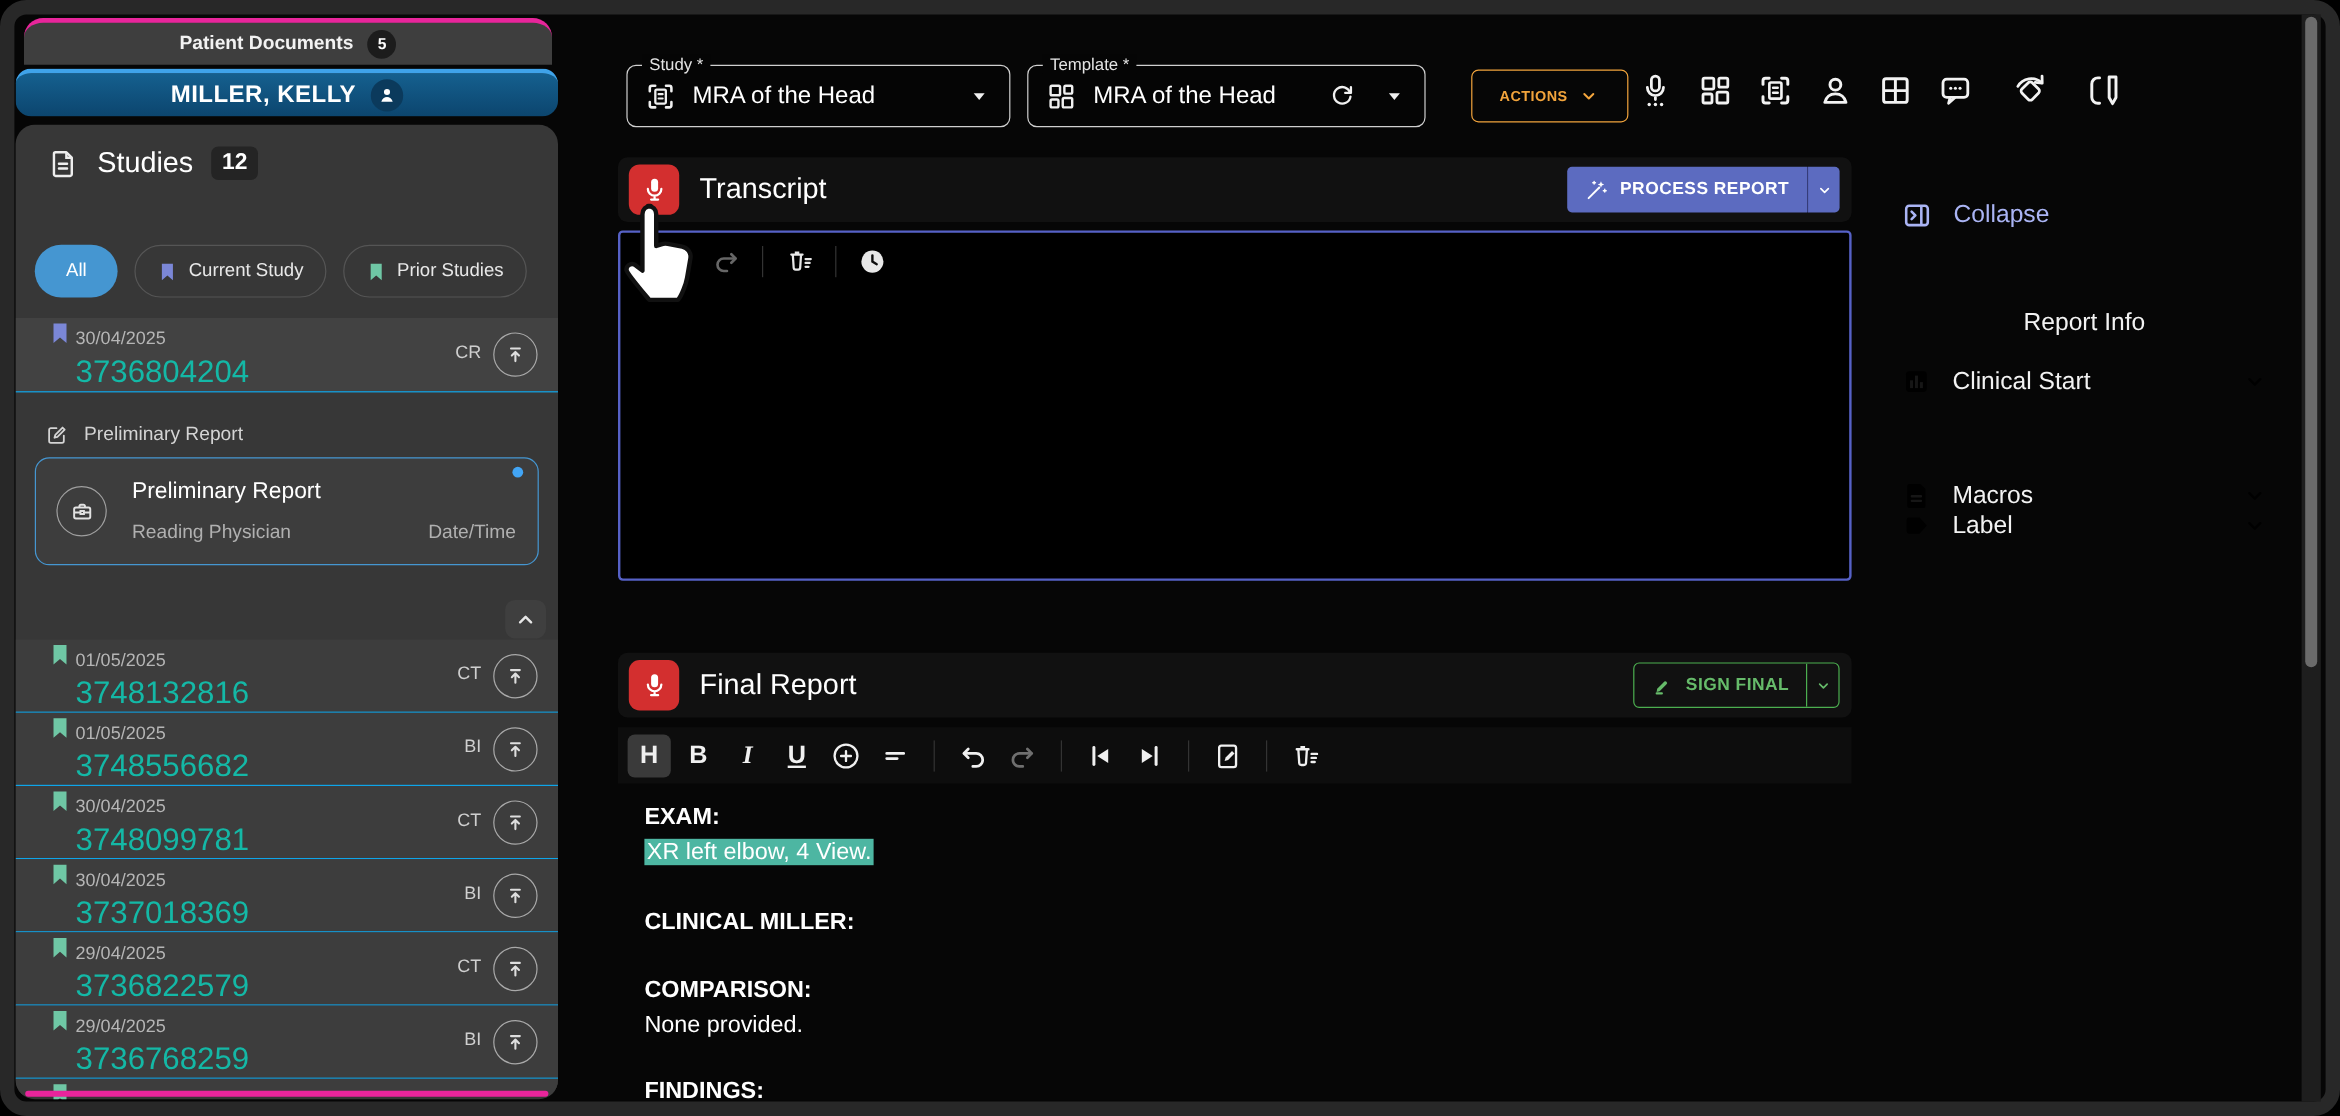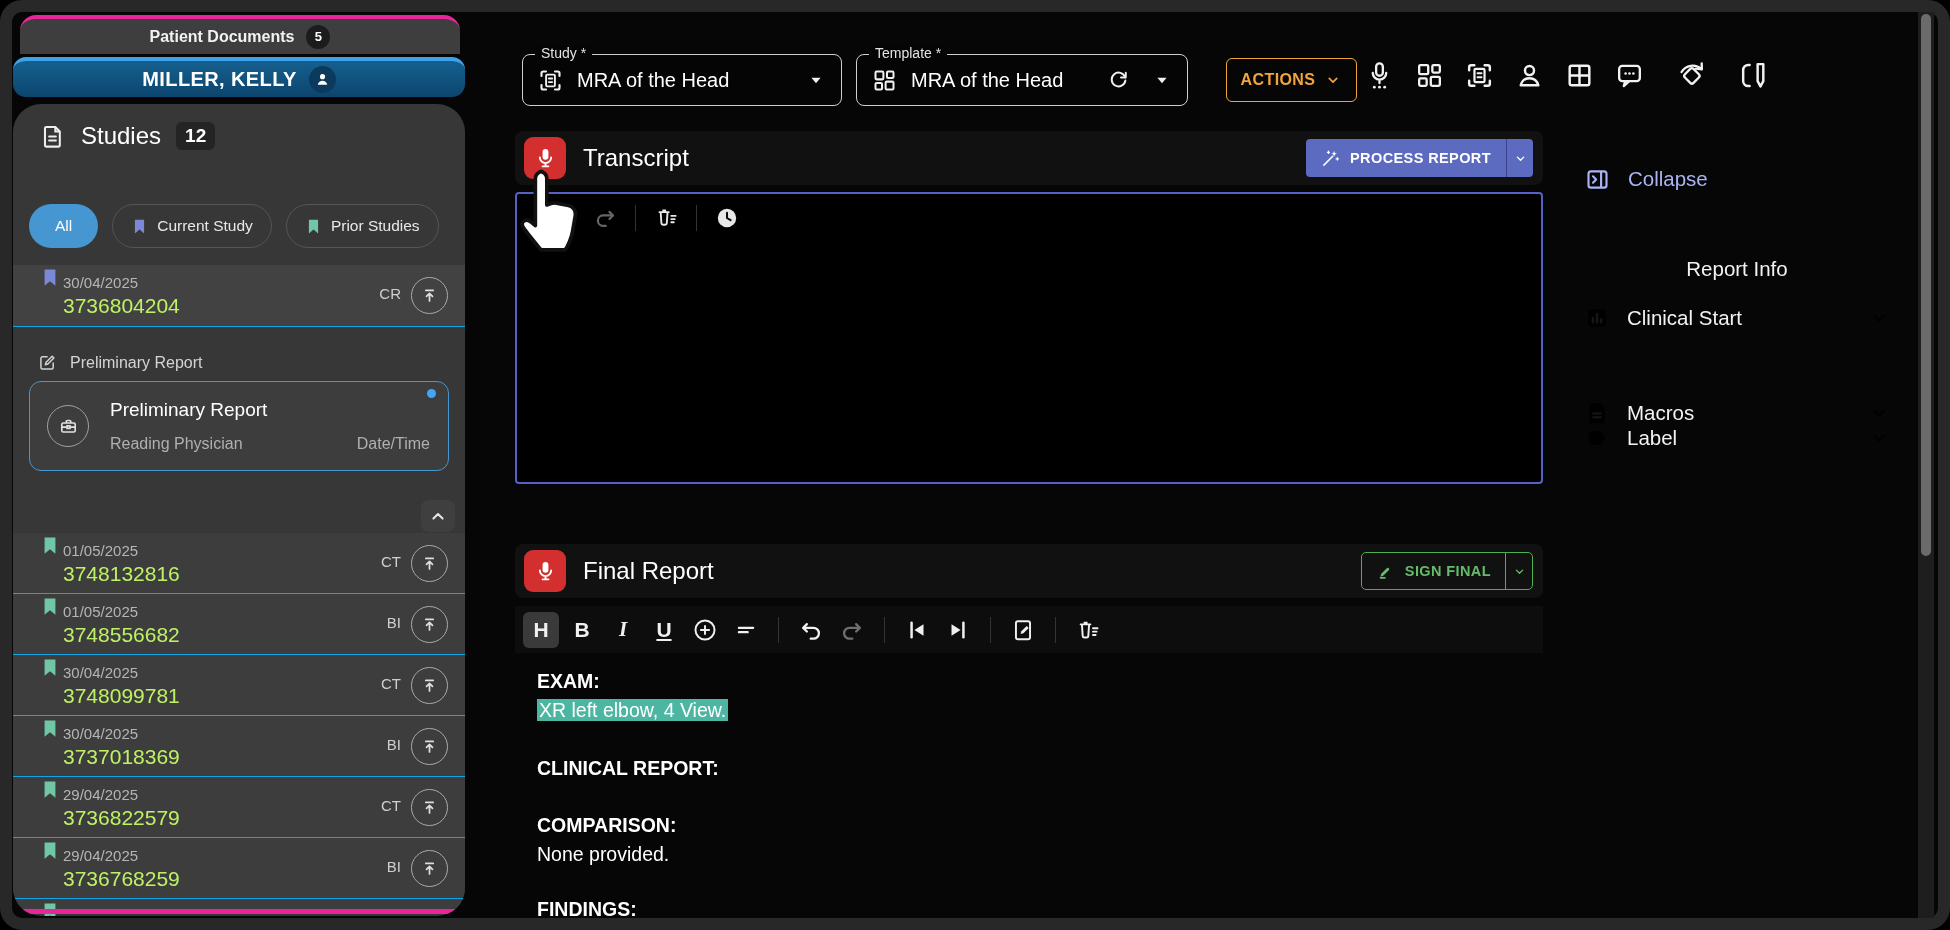--- a/index.html
+++ b/index.html
@@ -16,38 +16,38 @@
   .pd-tab .lbl { color:#f2f2f2; font-size:16px; font-weight:bold; }
   .badge-circ { width:24px; height:24px; border-radius:50%; background:#1c1c1c; color:#fff; font-size:13px;
                 font-weight:bold; display:flex; align-items:center; justify-content:center; }
   .patient-tab { position:absolute; left:13px; top:57px; width:452px; height:40px; border-radius:13px;
                  background:linear-gradient(#15608f,#0c456e); border-top:4px solid #3fa3ea; display:flex;
                  align-items:center; justify-content:center; gap:12px; }
   .patient-tab .lbl { color:#fff; font-size:20px; font-weight:bold; letter-spacing:.4px; }
   .avatar { width:27px; height:27px; border-radius:50%; background:#0b3a5c; display:flex; align-items:center; justify-content:center; color:#fff; }
 
   .studies { position:absolute; left:13px; top:104px; width:452px; height:812px; background:#373737;
-             border-radius:28px; overflow:hidden; }
+             border-radius:16px; overflow:hidden; }
   .s-header { position:absolute; top:18px; left:26px; display:flex; align-items:center; gap:15px; }
   .s-header .t { color:#fff; font-size:24px; font-weight:500; }
   .s-header .ic { color:#eee; }
   .badge-sq { background:#242424; color:#fff; border-radius:6px; padding:3px 9px; font-size:19px; font-weight:bold; }
 
   .chips { position:absolute; top:100px; left:16px; display:flex; gap:14px; }
   .chip { height:44px; border-radius:22px; display:flex; align-items:center; justify-content:center; gap:9px;
           font-size:15.5px; color:#e8e8e8; border:1px solid #555; padding:0 18px; background:transparent; }
   .chip.active { background:#4596d1; border:none; color:#fff; font-weight:500; padding:0 26px; }
   .bm { width:17px; height:17px; }
   .bm.cur { color:#7b87d7; } .bm.pri { color:#6fc7a5; }
 
   .study-row { position:absolute; left:0; width:452px; height:61px; background:#3d3d3d; border-bottom:1px solid #0ea5e9; }
   .study-row.current { background:#424242; height:62px; }
   .study-row .bmk { position:absolute; left:27px; top:0; width:20px; height:25px; }
   .study-row .date { position:absolute; left:50px; top:9px; color:#b5b5b5; font-size:15px; }
-  .study-row .sid  { position:absolute; left:50px; top:29px; color:#bef264; font-size:21px; }
+  .study-row .sid  { position:absolute; left:50px; top:29px; color:#14b8a6; font-size:26px; }
   .study-row .mod  { position:absolute; right:64px; top:20px; color:#cfcfcf; font-size:15px; }
   .study-row .upl  { position:absolute; right:17px; top:12px; width:37px; height:37px; border:1.5px solid #a9a9a9;
                      border-radius:50%; display:flex; align-items:center; justify-content:center; color:#dedede; }
 
   .prelim-label { position:absolute; top:248px; left:24px; display:flex; align-items:center; gap:12px; color:#d4d4d4; font-size:16px; }
   .prelim-card { position:absolute; top:277px; left:16px; width:420px; height:90px; background:#3d3d3d;
                  border:1.5px solid #4596d1; border-radius:12px; }
   .prelim-card .cicon { position:absolute; left:17px; top:23px; width:42px; height:42px; border:1.5px solid #9f9f9f;
                         border-radius:50%; display:flex; align-items:center; justify-content:center; color:#e2e2e2; }
   .prelim-card .ct { position:absolute; left:80px; top:17px; color:#fff; font-size:19px; font-weight:500; }
@@ -62,21 +62,21 @@
   
   .fld { position:absolute; top:54px; height:52px; border:1.5px solid #cfcfcf; border-radius:8px; background:#050505;
          display:flex; align-items:center; padding:0 14px; gap:13px; }
   .fld .legend { position:absolute; top:-10px; left:12px; background:#050505; padding:0 6px; font-size:14px; color:#e3e3e3; }
   .fld .val { color:#fff; font-size:20px; flex:1; }
   .fld .ic { color:#f0f0f0; }
   #fld-study { left:522px; width:320px; }
   #fld-template { left:856px; width:332px; }
 
   .actions-btn { position:absolute; left:1226px; top:58px; width:131px; height:44px; border:1.5px solid #f2a43c;
-                 border-radius:6px; color:#f2a43c; font-size:16px; font-weight:bold; letter-spacing:.4px;
+                 border-radius:6px; color:#f2a43c; font-size:12px; font-weight:bold; letter-spacing:.4px;
                  display:flex; align-items:center; justify-content:center; gap:9px; background:transparent; }
   .top-icons { position:absolute; left:1364px; top:60px; display:flex; align-items:center; gap:19px; color:#f2f2f2; }
   .top-icons .ic { width:31px; height:31px; }
   .ml12 { margin-left:12px; }
 
   
   .section { position:absolute; left:515px; width:1028px; }
   #transcript { top:131px; } #final { top:544px; }
   .sec-head { height:54px; background:#111; border-radius:8px; display:flex; align-items:center; padding:0 10px 0 9px; gap:17px; }
   .mic-btn { width:42px; height:42px; background:#d32f2f; border-radius:9px; display:flex; align-items:center;
@@ -653,21 +653,21 @@
           <svg class="ic" width="26" height="26">
             <use href="#i-sweep"></use>
           </svg>
         </span>
     </div>
 
     <div class="report-body">
       <p class="b">EXAM:</p>
       <p><span class="hl">XR left elbow, 4 View.</span></p>
       <div class="gap28"></div>
-      <p class="b">CLINICAL REPORT:</p>
+      <p class="b">CLINICAL MILLER:</p>
       <div class="gap28"></div>
       <p class="b">COMPARISON:</p>
       <p>None provided.</p>
       <div class="gap26"></div>
       <p class="b">FINDINGS:</p>
     </div>
   </div>
 
   <div class="rp-row" id="rp-collapse">
     <svg class="ic" width="27" height="27">

